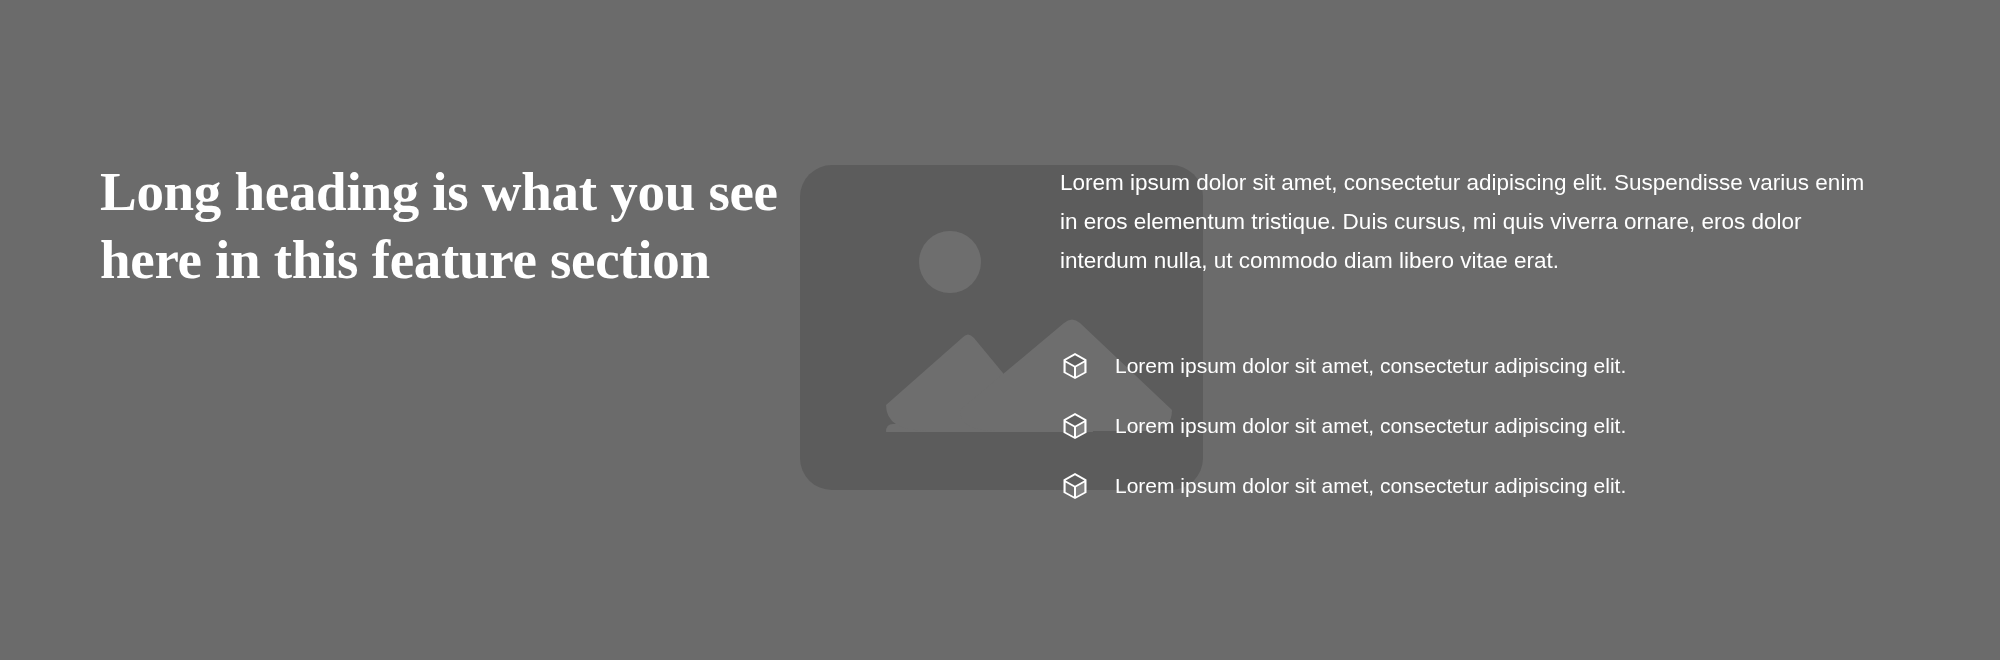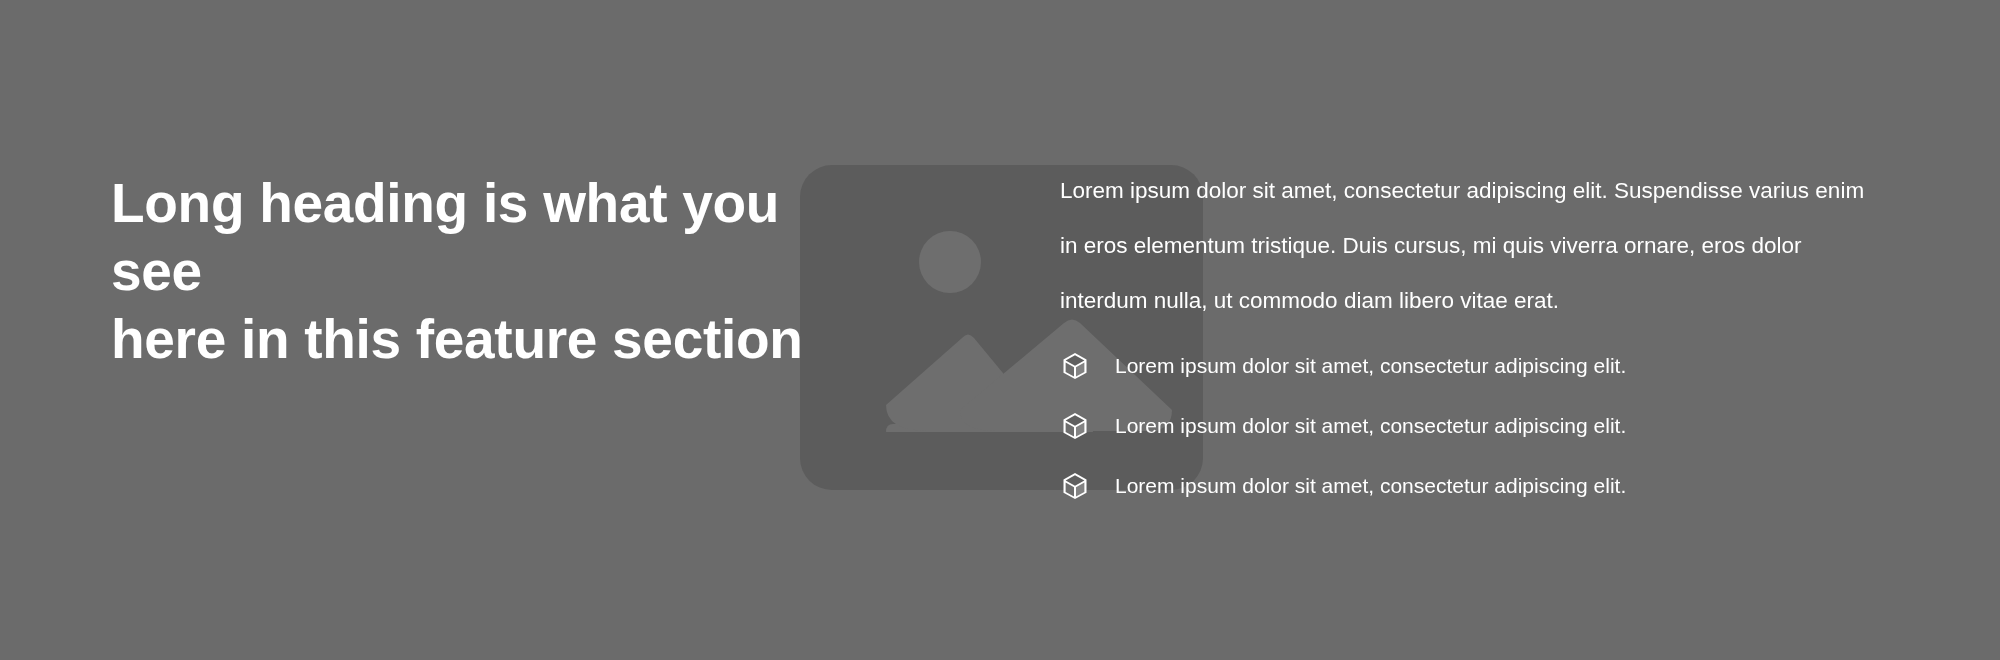--- a/index.html
+++ b/index.html
@@ -40,44 +40,45 @@
     width: 100%;
     height: 100%;
   }
 
   
   .heading {
     position: absolute;
     left: 100px;
     top: 158px;
     width: 720px;
-    margin: 11px;
+    margin: 0;
     z-index: 3;
     color: #ffffff;
     font-size: 55px;
     line-height: 68px;
     font-weight: 700;
     letter-spacing: -0.3px;
     white-space: pre-line;
+    font-family: Liberation Serif, serif;
   }
 
   
   .content-column {
     position: absolute;
     left: 1060px;
     top: 163px;
     width: 818px;
     z-index: 3;
   }
 
   .lead-paragraph {
     margin: 0;
     color: #ffffff;
     font-size: 22.5px;
-    line-height: 55px;
+    line-height: 39px;
     font-weight: 400;
   }
 
   .feature-list {
     list-style: none;
     margin: 0;
     padding: 0;
     position: absolute;
     left: 0;
     top: 173px;

